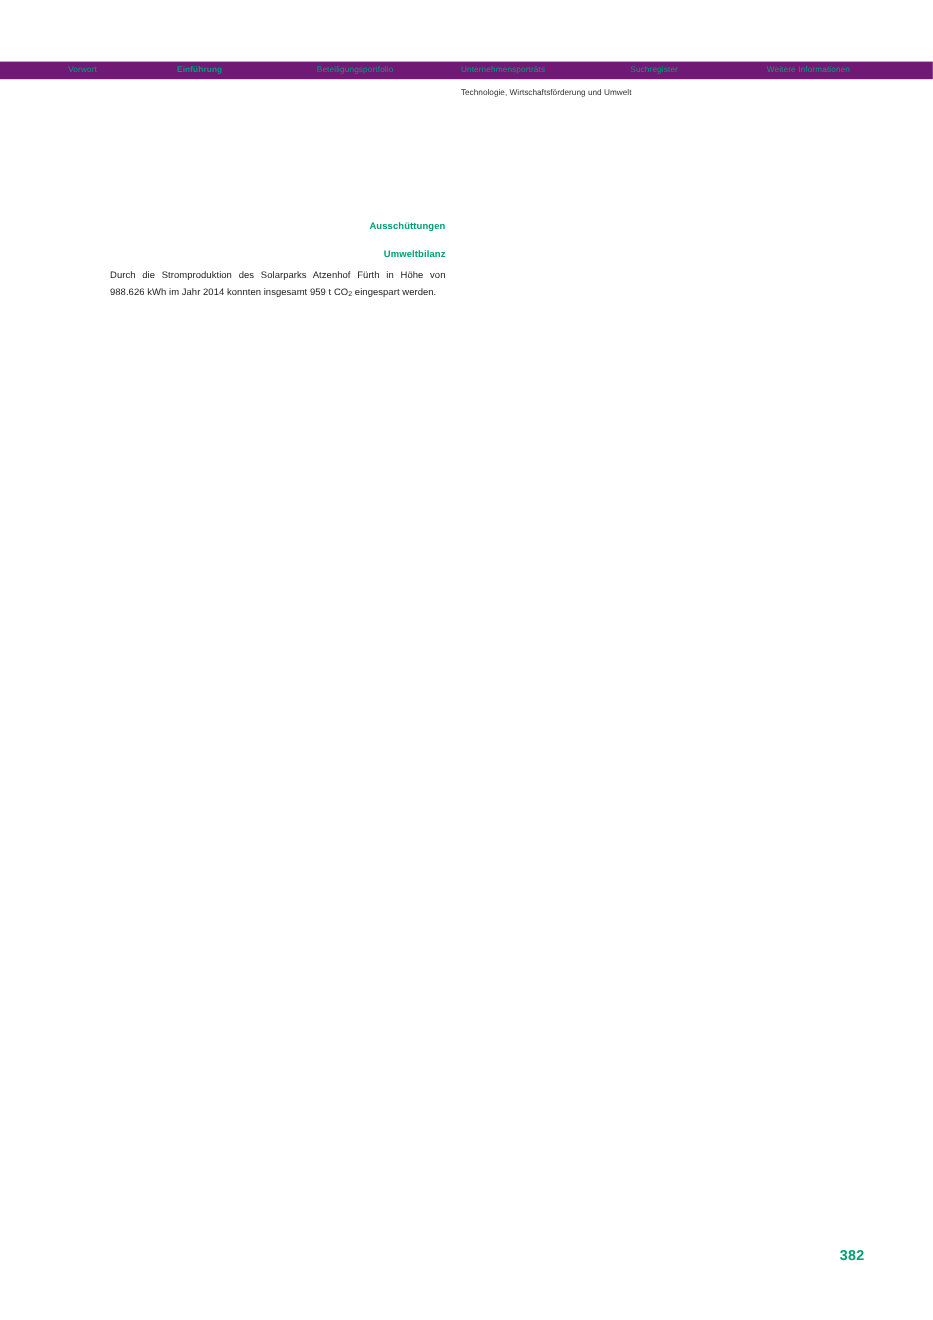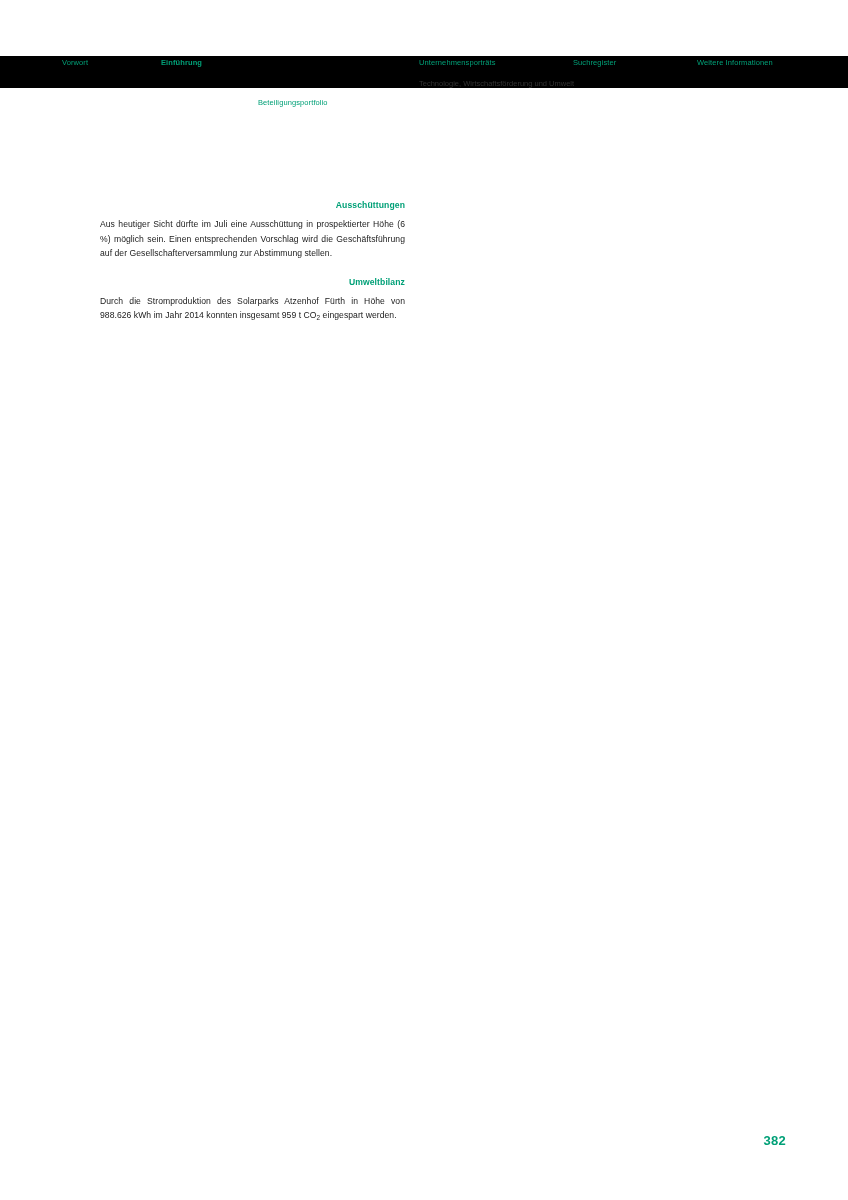--- a/index.html
+++ b/index.html
@@ -15,34 +15,34 @@
     position: relative;
     overflow: hidden;
   }
 
   
   .navbar {
     position: absolute;
     left: 0;
     top: 56px;
     width: 848px;
-    height: 32px;
-    background: #000000;
+    height: 16px;
+    background: #701a75;
   }
   .navbar .nav-item {
     position: absolute;
     top: 2px;
     font-size: 7.5px;
     color: #00a077;
     white-space: nowrap;
     letter-spacing: 0.1px;
   }
   .nav-1 { left: 62px; }
   .nav-2 { left: 161px; font-weight: bold; }
-  .nav-3 { left: 258px; margin-top: 40px; }
+  .nav-3 { left: 288px; }
   .nav-4 { left: 419px; color: #333333; }
   .nav-5 { left: 573px; }
   .nav-6 { left: 697px; }
 
   
   .runhead {
     position: absolute;
     left: 419px;
     top: 78px;
     width: 380px;
@@ -113,20 +113,19 @@
   <span class="nav-item nav-6">Weitere Informationen</span>
 </div>
 
 <div class="runhead">
   <div>Technologie, Wirtschaftsförderung und Umwelt</div>
 </div>
 
 <div class="content">
 
   <h2 class="section-head">Ausschüttungen</h2>
-  <p class="para">Aus heutiger Sicht dürfte im Juli eine Ausschüttung in prospektierter Höhe (6 %) möglich sein. Einen entsprechenden Vorschlag wird die Geschäftsführung auf der Gesellschafterversammlung zur Abstimmung stellen.</p>
 
   <h2 class="section-head second">Umweltbilanz</h2>
   <p class="para last"><span>Durch die Stromproduktion des Solarparks Atzenhof Fürth in Höhe von 988.626 kWh im Jahr 2014 konnten insgesamt 959 t CO</span><sub class="co2">2</sub><span> eingespart werden.</span></p>
 
 </div>
 
 <div class="page-number">382</div>
 
 </body></html>

